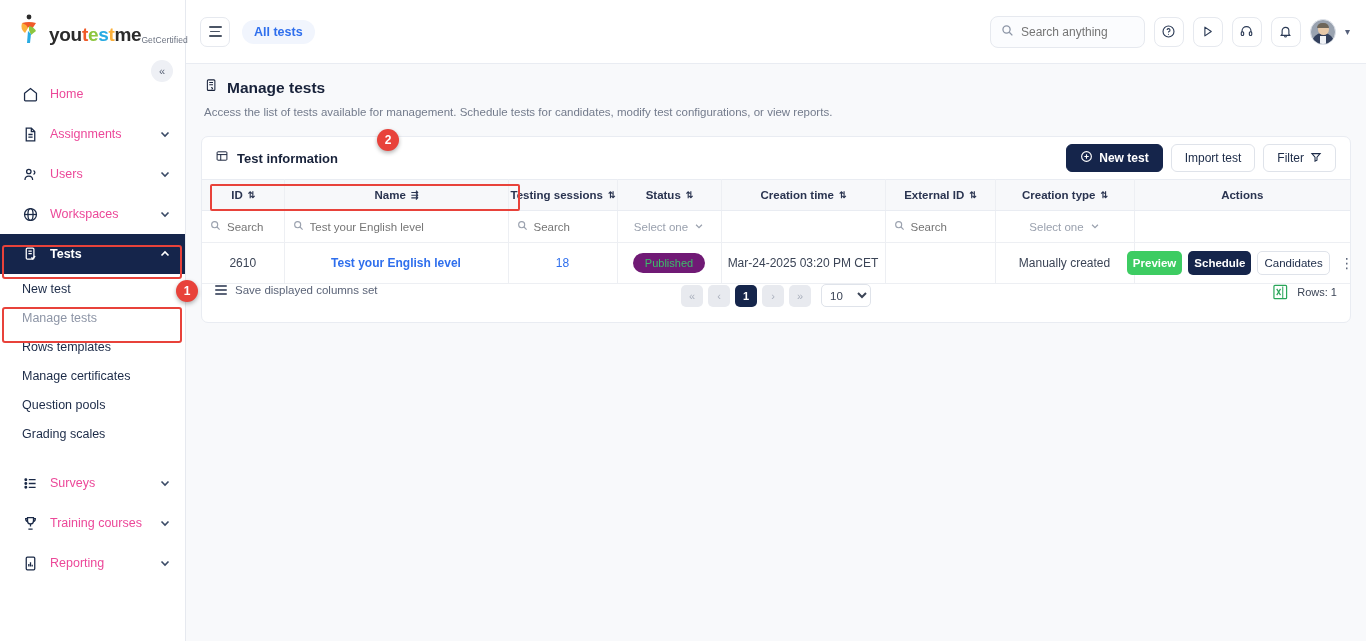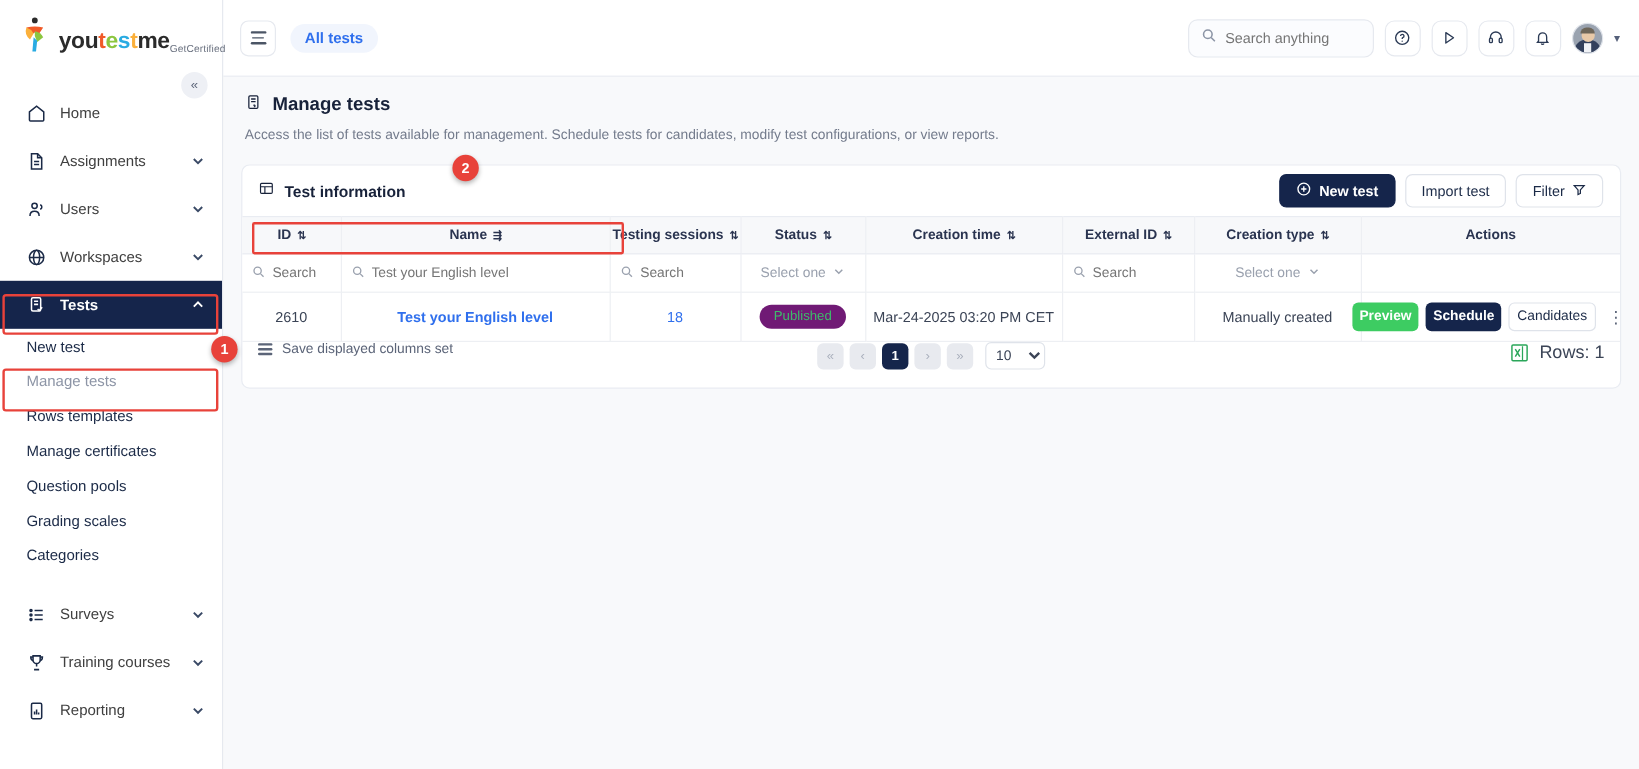--- a/index.html
+++ b/index.html
@@ -35,21 +35,21 @@
     width: 22px; height: 22px; border-radius: 50%;
     background: #eef0f5; color: #5b6478;
     display: flex; align-items: center; justify-content: center;
     font-size: 11px; cursor: pointer; border: none;
   }
 
   .nav { margin-top: 22px; }
   .nav-item {
     display: flex; align-items: center; gap: 11px;
     height: 40px; padding: 0 14px 0 22px; cursor: pointer;
-    font-size: 12.5px; color: #404040; position: relative;
+    font-size: 12.5px; color: #ec4899; position: relative;
   }
   .nav-item .ico { width: 17px; height: 17px; flex: 0 0 17px; display:flex; align-items:center; justify-content:center; }
   .nav-item .ico svg { width: 17px; height: 17px; display:block; }
   .nav-item .lbl { flex: 1; }
   .nav-item .chev { width: 12px; height: 12px; flex: 0 0 12px; color: #3a4a66; }
   .nav-item.active {
     background: #15254b; color: #ffffff; font-weight: bold;
   }
   .nav-item.active .chev { color: #ffffff; }
 
@@ -192,21 +192,21 @@
   .pg {
     width: 22px; height: 22px; border-radius: 5px; background: #e8eaef; color: #aab0bd;
     display: flex; align-items: center; justify-content: center; font-size: 11px; cursor: pointer;
   }
   .pg.active { background: #15254b; color: #fff; font-weight: bold; }
   .rows-select {
     height: 23px; border: 1px solid #dfe3ea; border-radius: 5px; background: #fff;
     font-size: 11.5px; color: #3b4456; padding: 0 4px; margin-left: 5px;
     font-family: "Liberation Sans", sans-serif; cursor: pointer;
   }
-  .foot-right { margin-left: auto; display: flex; align-items: center; gap: 9px; font-size: 15px; color: #3b4456; }
+  .foot-right { margin-left: auto; display: flex; align-items: center; gap: 9px; font-size: 11px; color: #3b4456; }
   .xls-ico { width: 15px; height: 16px; cursor: pointer; }
 
   
   .ann-box-header {
     position: absolute; border: 2.5px solid #e8423a; border-radius: 2px;
     left: 8px; top: 47px; width: 310px; height: 27px; pointer-events: none; z-index: 30;
   }
 </style>
 </head>
 <body>
@@ -308,21 +308,20 @@
             </svg>
         </span>
       </div>
 
       <div class="subnav-item">New test</div>
       <div class="subnav-item selected">Manage tests</div>
       <div class="subnav-item">Rows templates</div>
       <div class="subnav-item">Manage certificates</div>
       <div class="subnav-item">Question pools</div>
       <div class="subnav-item">Grading scales</div>
-      <div class="subnav-item">Categories</div>
 
       <div style="height:15px"></div>
 
 
       <div class="nav-item">
         <span class="ico">
           <svg viewBox="0 0 20 20" fill="none" stroke="#1b2a47" stroke-width="1.5">
               <circle cx="4.5" cy="5.5" r="1" fill="#1b2a47"></circle>
               <circle cx="4.5" cy="10" r="1" fill="#1b2a47"></circle>
               <circle cx="4.5" cy="14.5" r="1" fill="#1b2a47"></circle>

